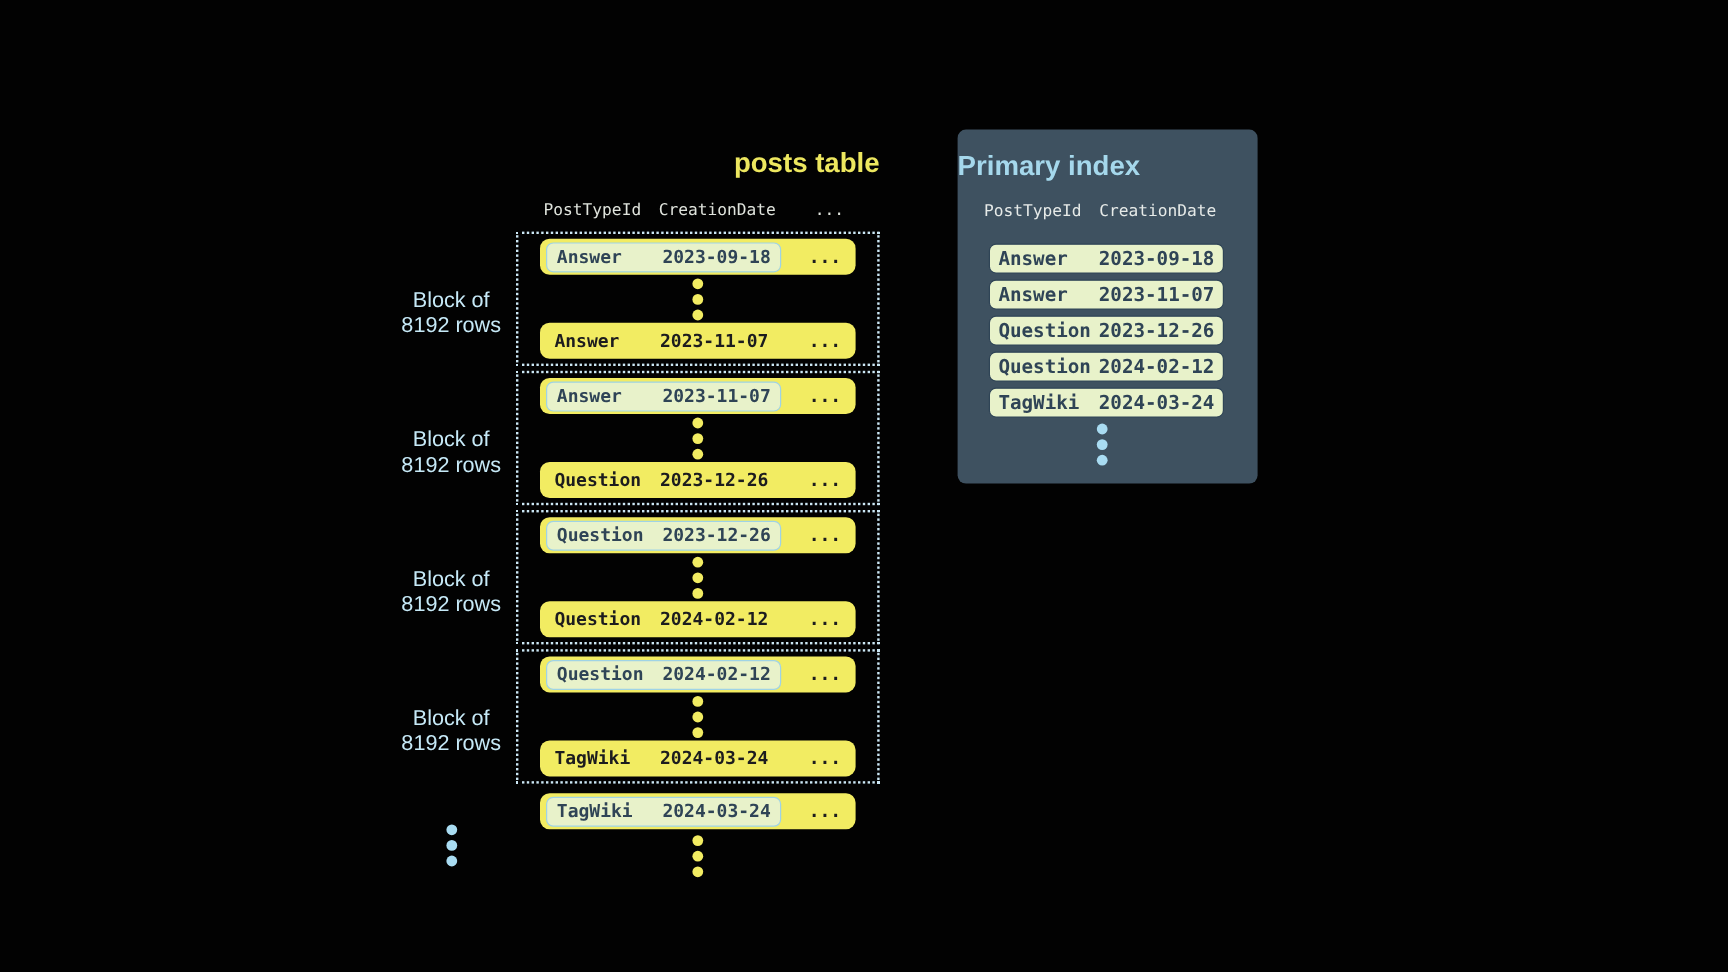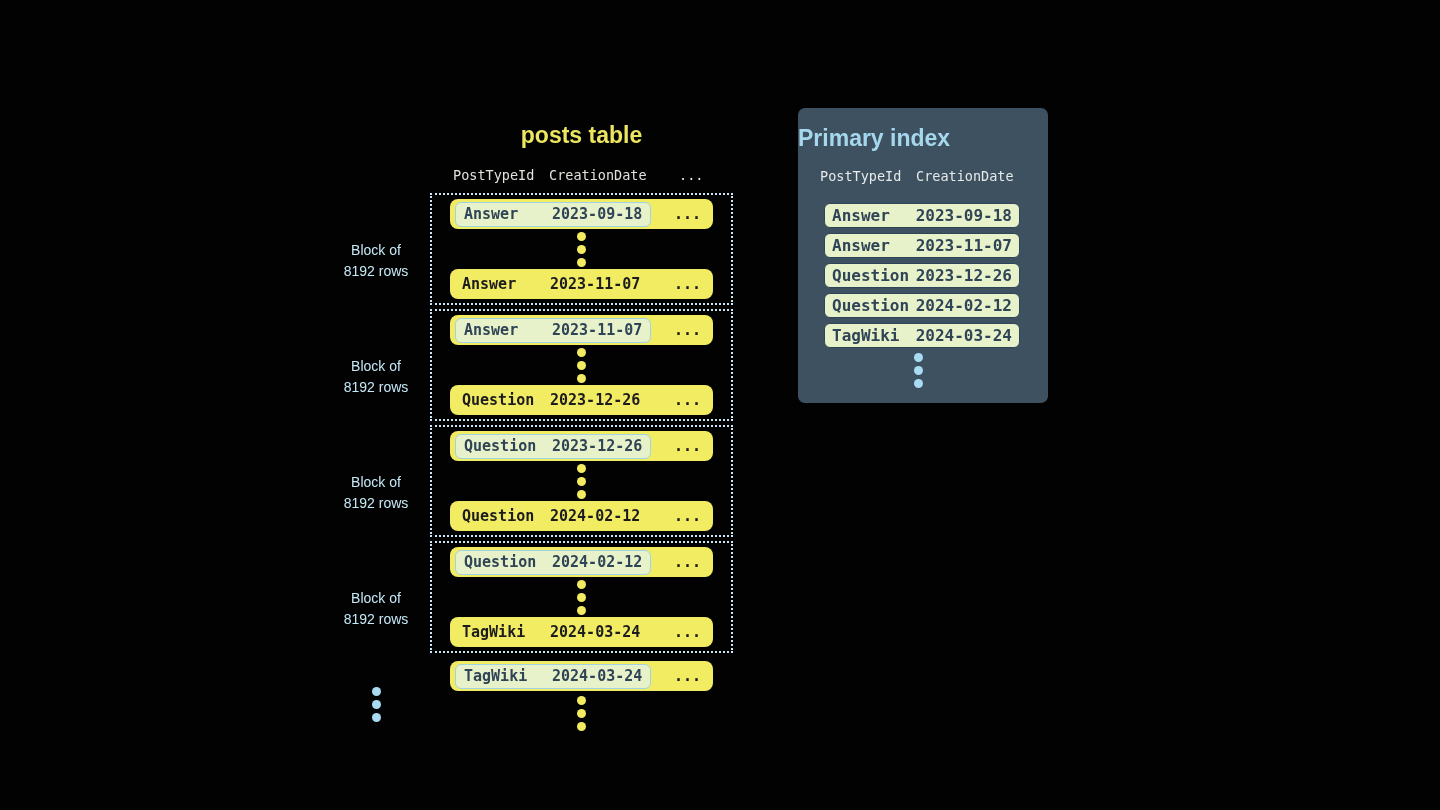--- a/index.html
+++ b/index.html
@@ -10,21 +10,21 @@
     height: 810px;
     background: var(--background, #020202);
     overflow: hidden;
     font-family: "Liberation Sans", sans-serif;
   }
 
   
   .posts-title {
     position: absolute;
     left: 430px; top: 122px; width: 303px;
-    text-align: center;
+    text-align: right;
     color: var(--title-yellow);
     font-size: 23px; font-weight: 600;
   }
   .posts-header {
     position: absolute;
     left: 453px; top: 167px;
     display: flex;
     font-family: "DejaVu Sans Mono", monospace;
     font-size: 13.5px;
     color: var(--header-text);
@@ -67,21 +67,21 @@
   }
   .hlbox .t { width: 88px; }
 
   .overflow-row { position: absolute; left: 450px; top: 661px; }
 
   .block-label {
     position: absolute;
     left: 296px; width: 160px;
     text-align: center;
     color: var(--label-blue);
-    font-size: 14px; line-height: 21px; font-weight: 500;
+    font-size: 18px; line-height: 21px; font-weight: 500;
   }
 
   
   .vdots { display: flex; flex-direction: column; gap: 4px; align-items: center; }
   .dot { width: 9px; height: 9px; border-radius: 50%; flex: 0 0 auto; }
   .dot.yellow { background: var(--row-yellow); }
   .dot.blue { background: var(--dot-blue); }
   .bottom-dots { position: absolute; left: 577px; top: 696px; }
   .more-blocks-dots { position: absolute; left: 372px; top: 687px; }
 

